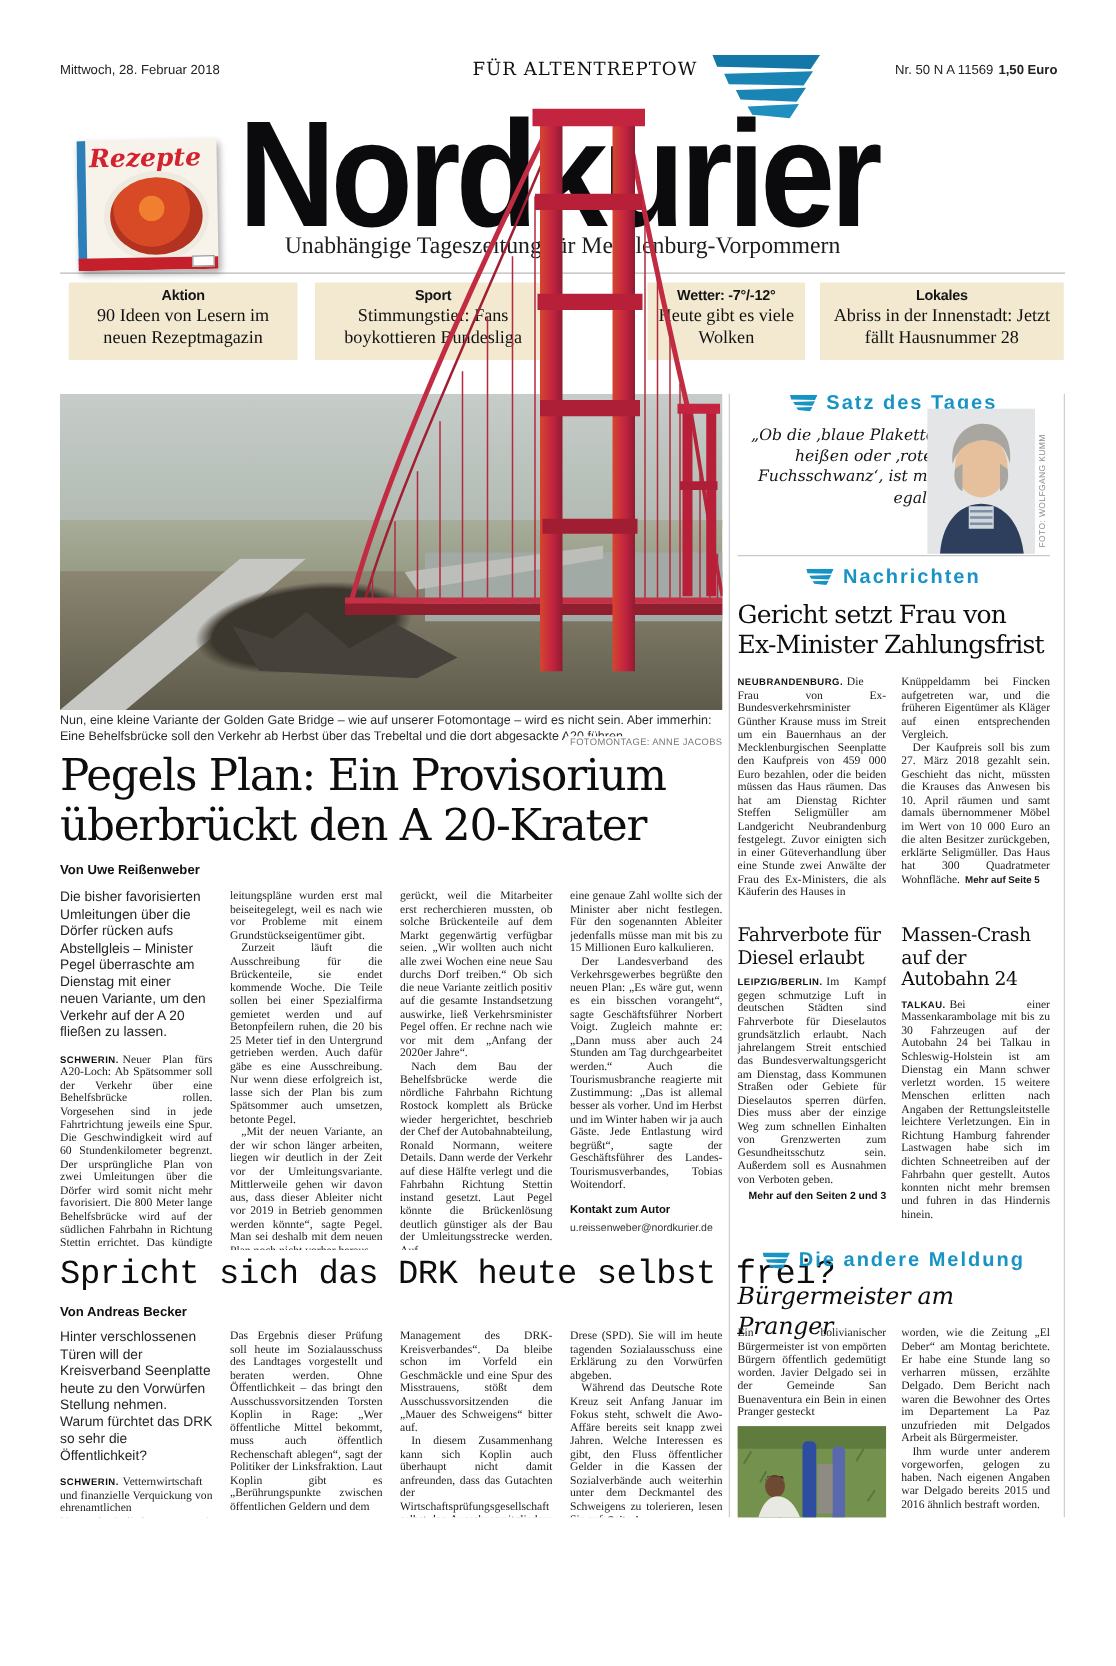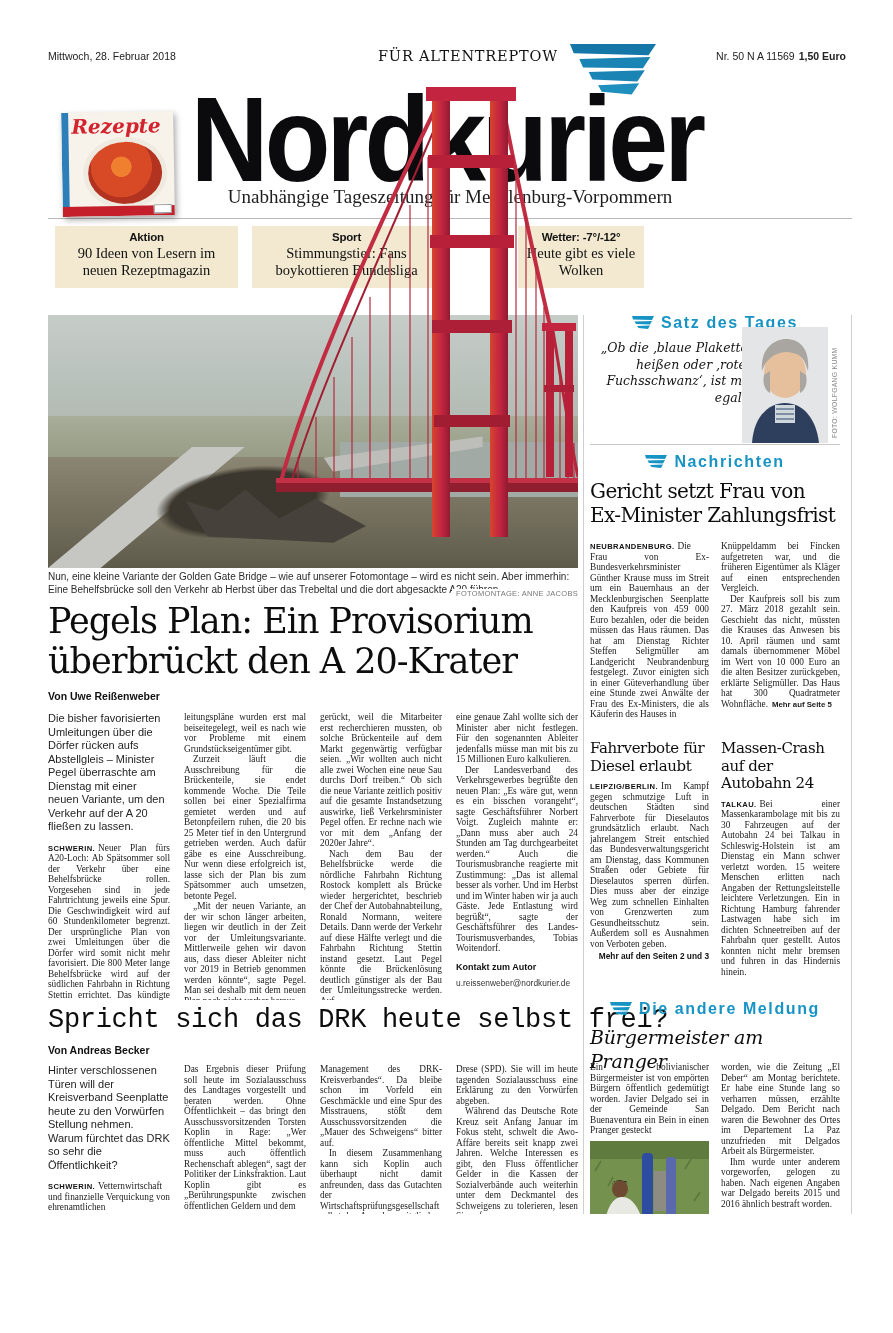--- a/index.html
+++ b/index.html
@@ -177,20 +177,24 @@
       <div class="ttext">90 Ideen von Lesern im neuen Rezeptmagazin</div>
     </div>
     <div class="tz tz2">
       <div class="kick">Sport</div>
       <div class="ttext">Stimmungstief: Fans boykottieren Bundesliga</div>
     </div>
     <div class="tz tz3">
       <div class="kick">Wetter: -7°/-12°</div>
       <div class="ttext">Heute gibt es viele Wolken</div>
     </div>
+    <div class="tz tz4">
+      <div class="kick">Lokales</div>
+      <div class="ttext">Abriss in der Innenstadt: Jetzt fällt Hausnummer 28</div>
+    </div>
   </div>
 
   <div class="main-photo">
     <div class="ph-sky"></div>
     <div class="ph-fields"></div>
     <div class="ph-ground"></div>
     <div class="ph-water"></div>
     <div class="ph-road"></div>
     <div class="ph-road2"></div>
     <div class="ph-crater"></div>

